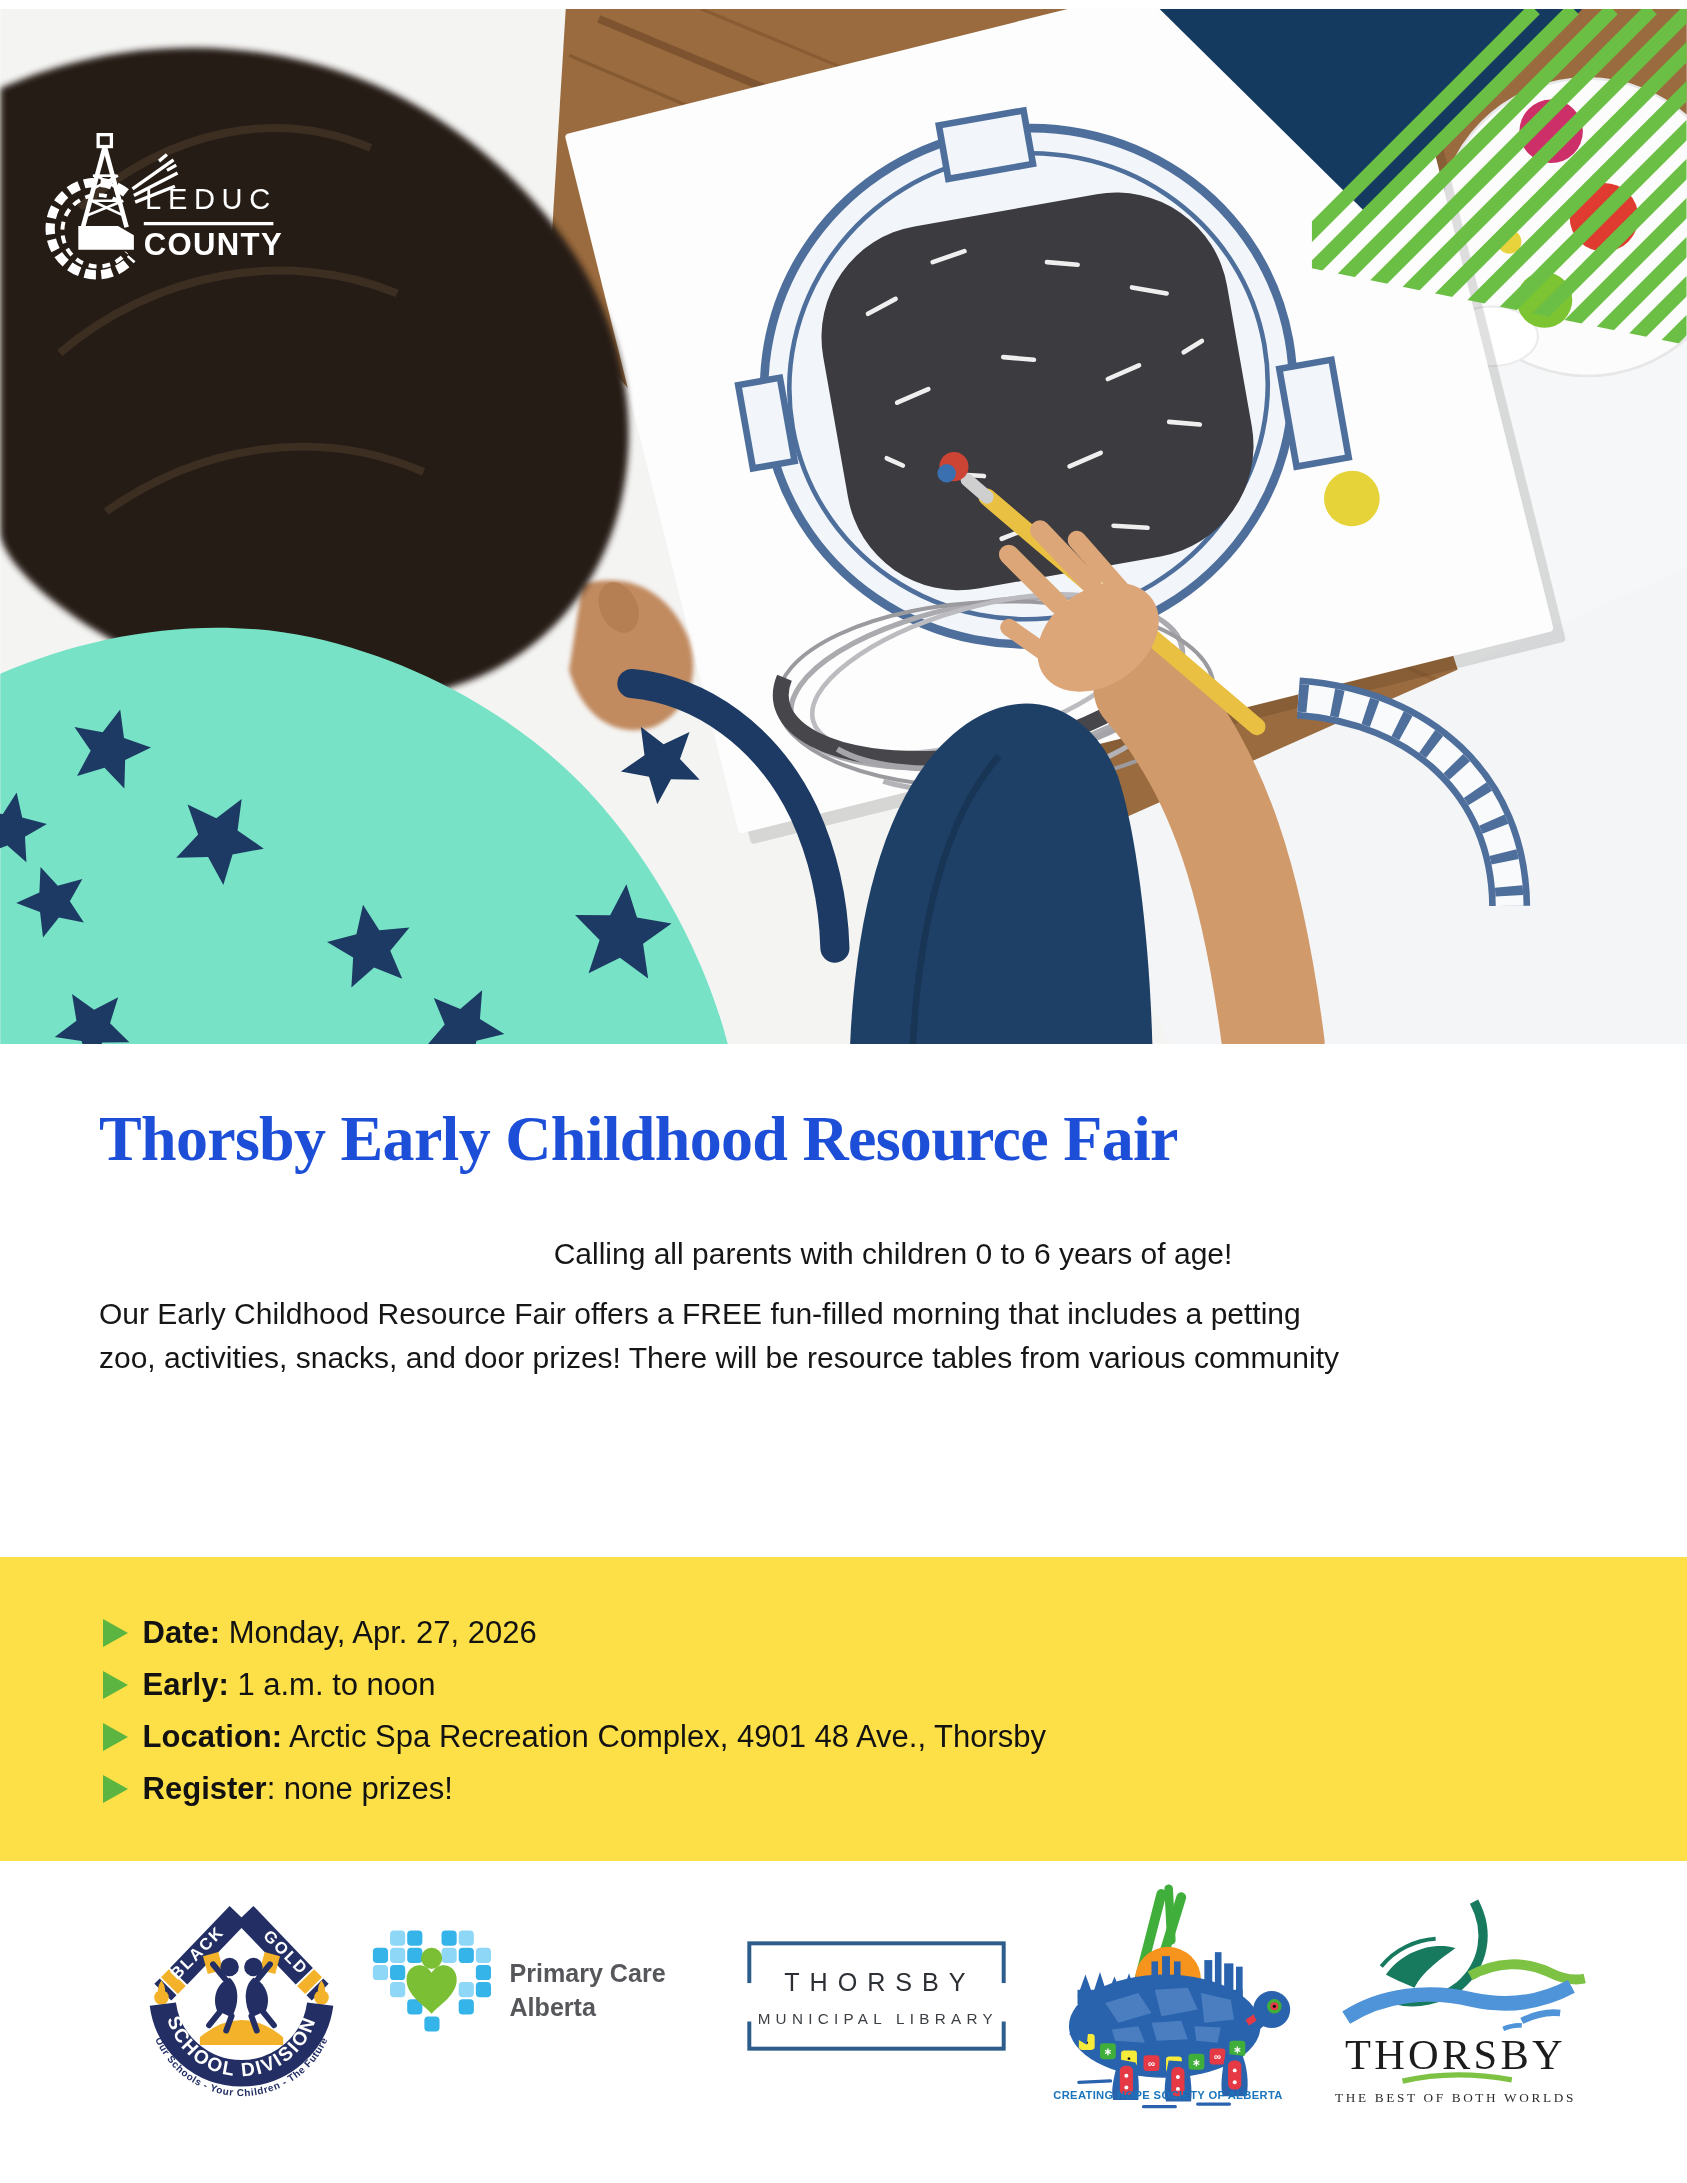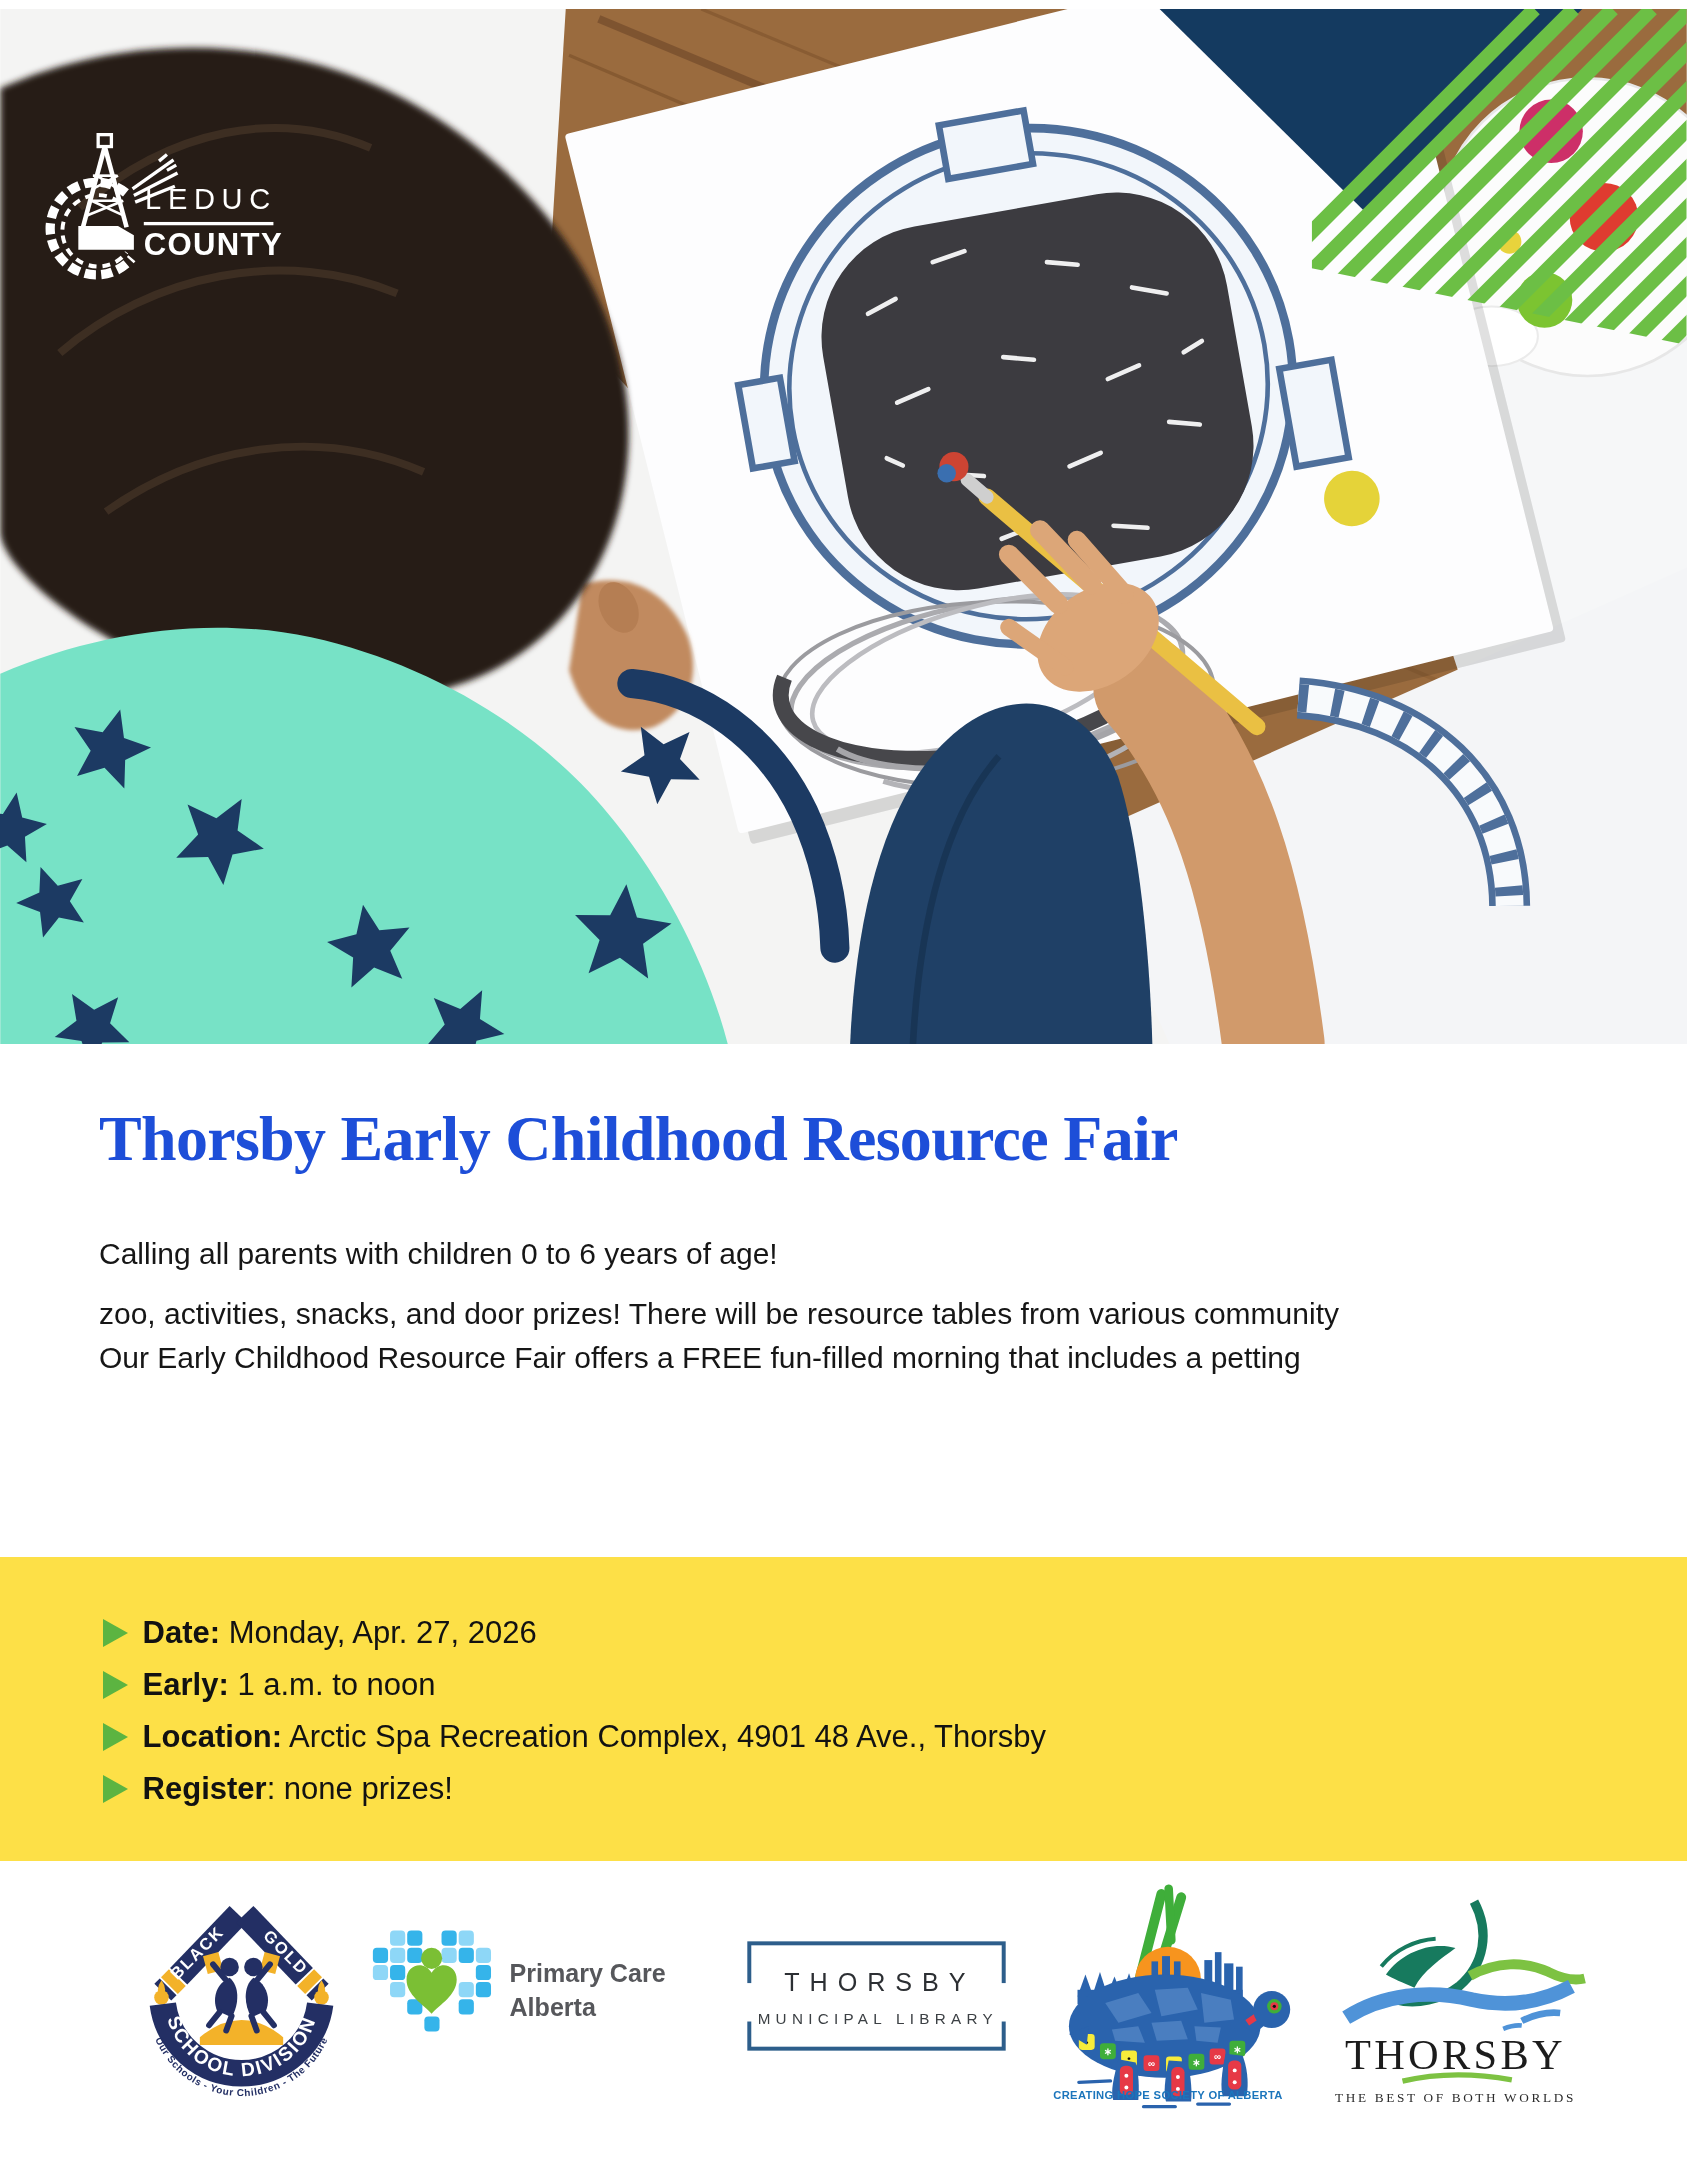--- a/index.html
+++ b/index.html
@@ -5,21 +5,21 @@
   html,body{margin:0;padding:0;background:#ffffff;}
   .page{position:relative;width:1687px;height:2183px;background:#ffffff;overflow:hidden;
         font-family:"Liberation Sans",sans-serif;margin-top:9px;}
   .abs{position:absolute;}
   svg{display:block;}
   
   .title{left:99px;top:1093px;font-family:"Liberation Serif",serif;font-weight:700;
          font-size:64px;color:#1d4ed8;letter-spacing:-0.7px;white-space:nowrap;}
   
   .intro{left:99px;top:1223px;width:1588px;font-size:30px;line-height:44px;color:#161616;}
-  .intro .p1{margin:0 0 16px 0;white-space:nowrap;}
+  .intro .p1{margin:0 0 16px 0;white-space:nowrap;text-align:center;}
   .intro .line{white-space:nowrap;}
   
   .band{left:0;top:1548px;width:1687px;height:304px;background:#fde047;}
   .bullets{position:absolute;left:103px;top:50px;}
   .bullet-item{display:flex;align-items:center;height:52px;font-size:31px;color:#121212;white-space:pre;}
   .tri{width:0;height:0;border-left:25px solid #5cb441;border-top:14.6px solid transparent;
        border-bottom:14.6px solid transparent;margin-right:14.6px;flex:0 0 auto;}
   .blabel{font-weight:700;}
   
   .logo{position:absolute;}
@@ -217,22 +217,22 @@
         <rect x="217" y="322" width="196" height="5" fill="#ffffff"></rect>
         <text x="217" y="372" font-size="47" font-weight="700" letter-spacing="2">COUNTY</text>
       </g>
     </g>
   </svg>
 
   <h1 class="abs title" style="margin:0">Thorsby Early Childhood Resource Fair</h1>
 
   <div class="abs intro">
     <p class="p1">Calling all parents with children 0 to 6 years of age!</p>
+    <div class="line">Our Early Childhood Resource Fair offers a FREE fun-filled morning that includes a petting</div>
     <div class="line">zoo, activities, snacks, and door prizes! There will be resource tables from various community</div>
-    <div class="line">Our Early Childhood Resource Fair offers a FREE fun-filled morning that includes a petting</div>
   </div>
 
   <div class="abs band">
     <div class="bullets">
       <div class="bullet-item">
         <span class="tri"></span>
         <span class="blabel">Date:</span><span> Monday, Apr. 27, 2026</span>
       </div>
       <div class="bullet-item">
         <span class="tri"></span>

